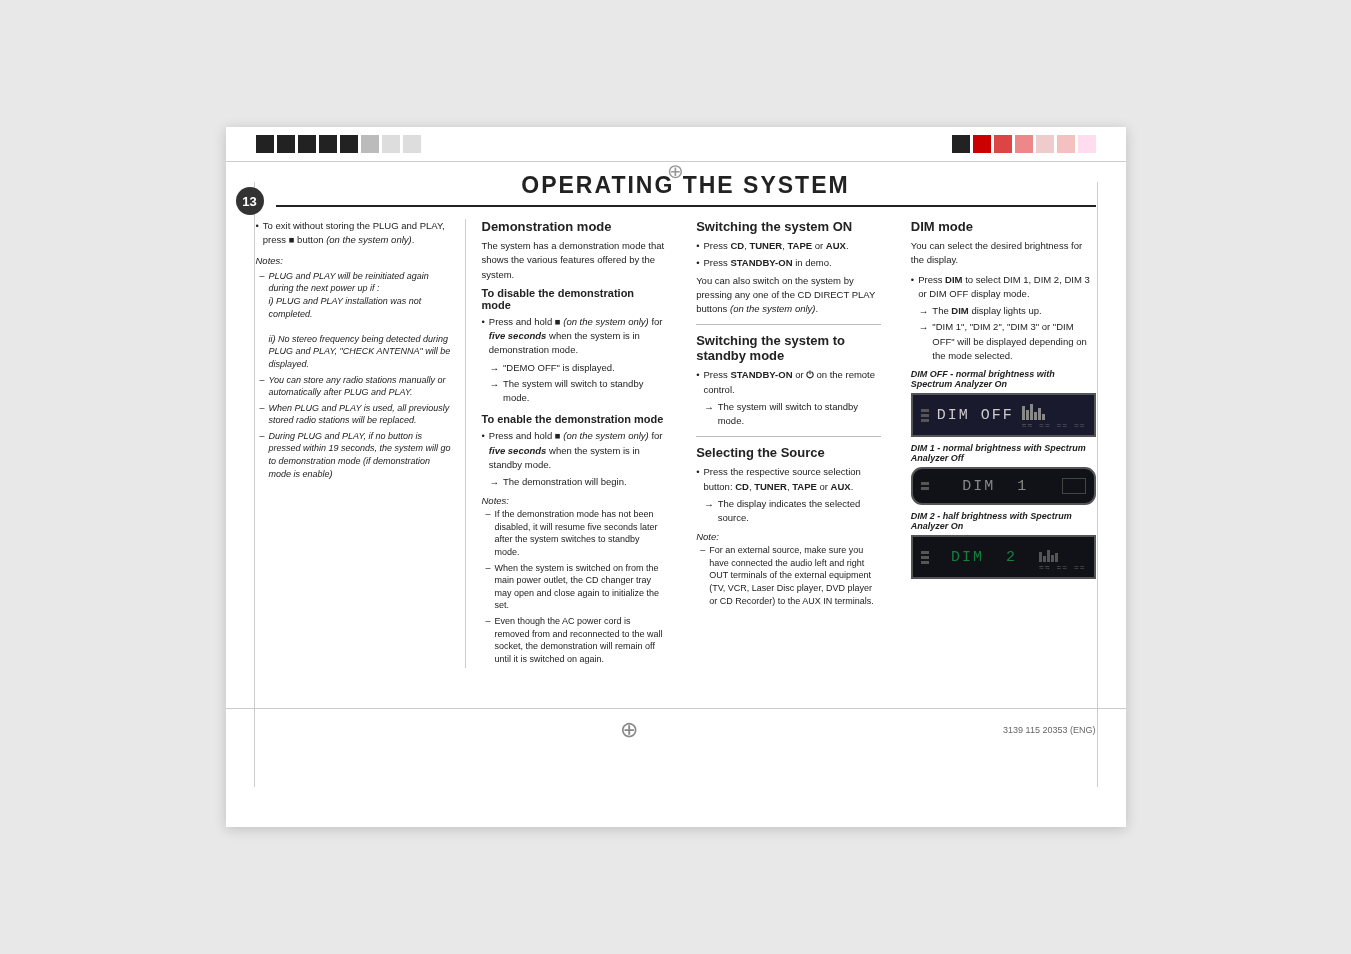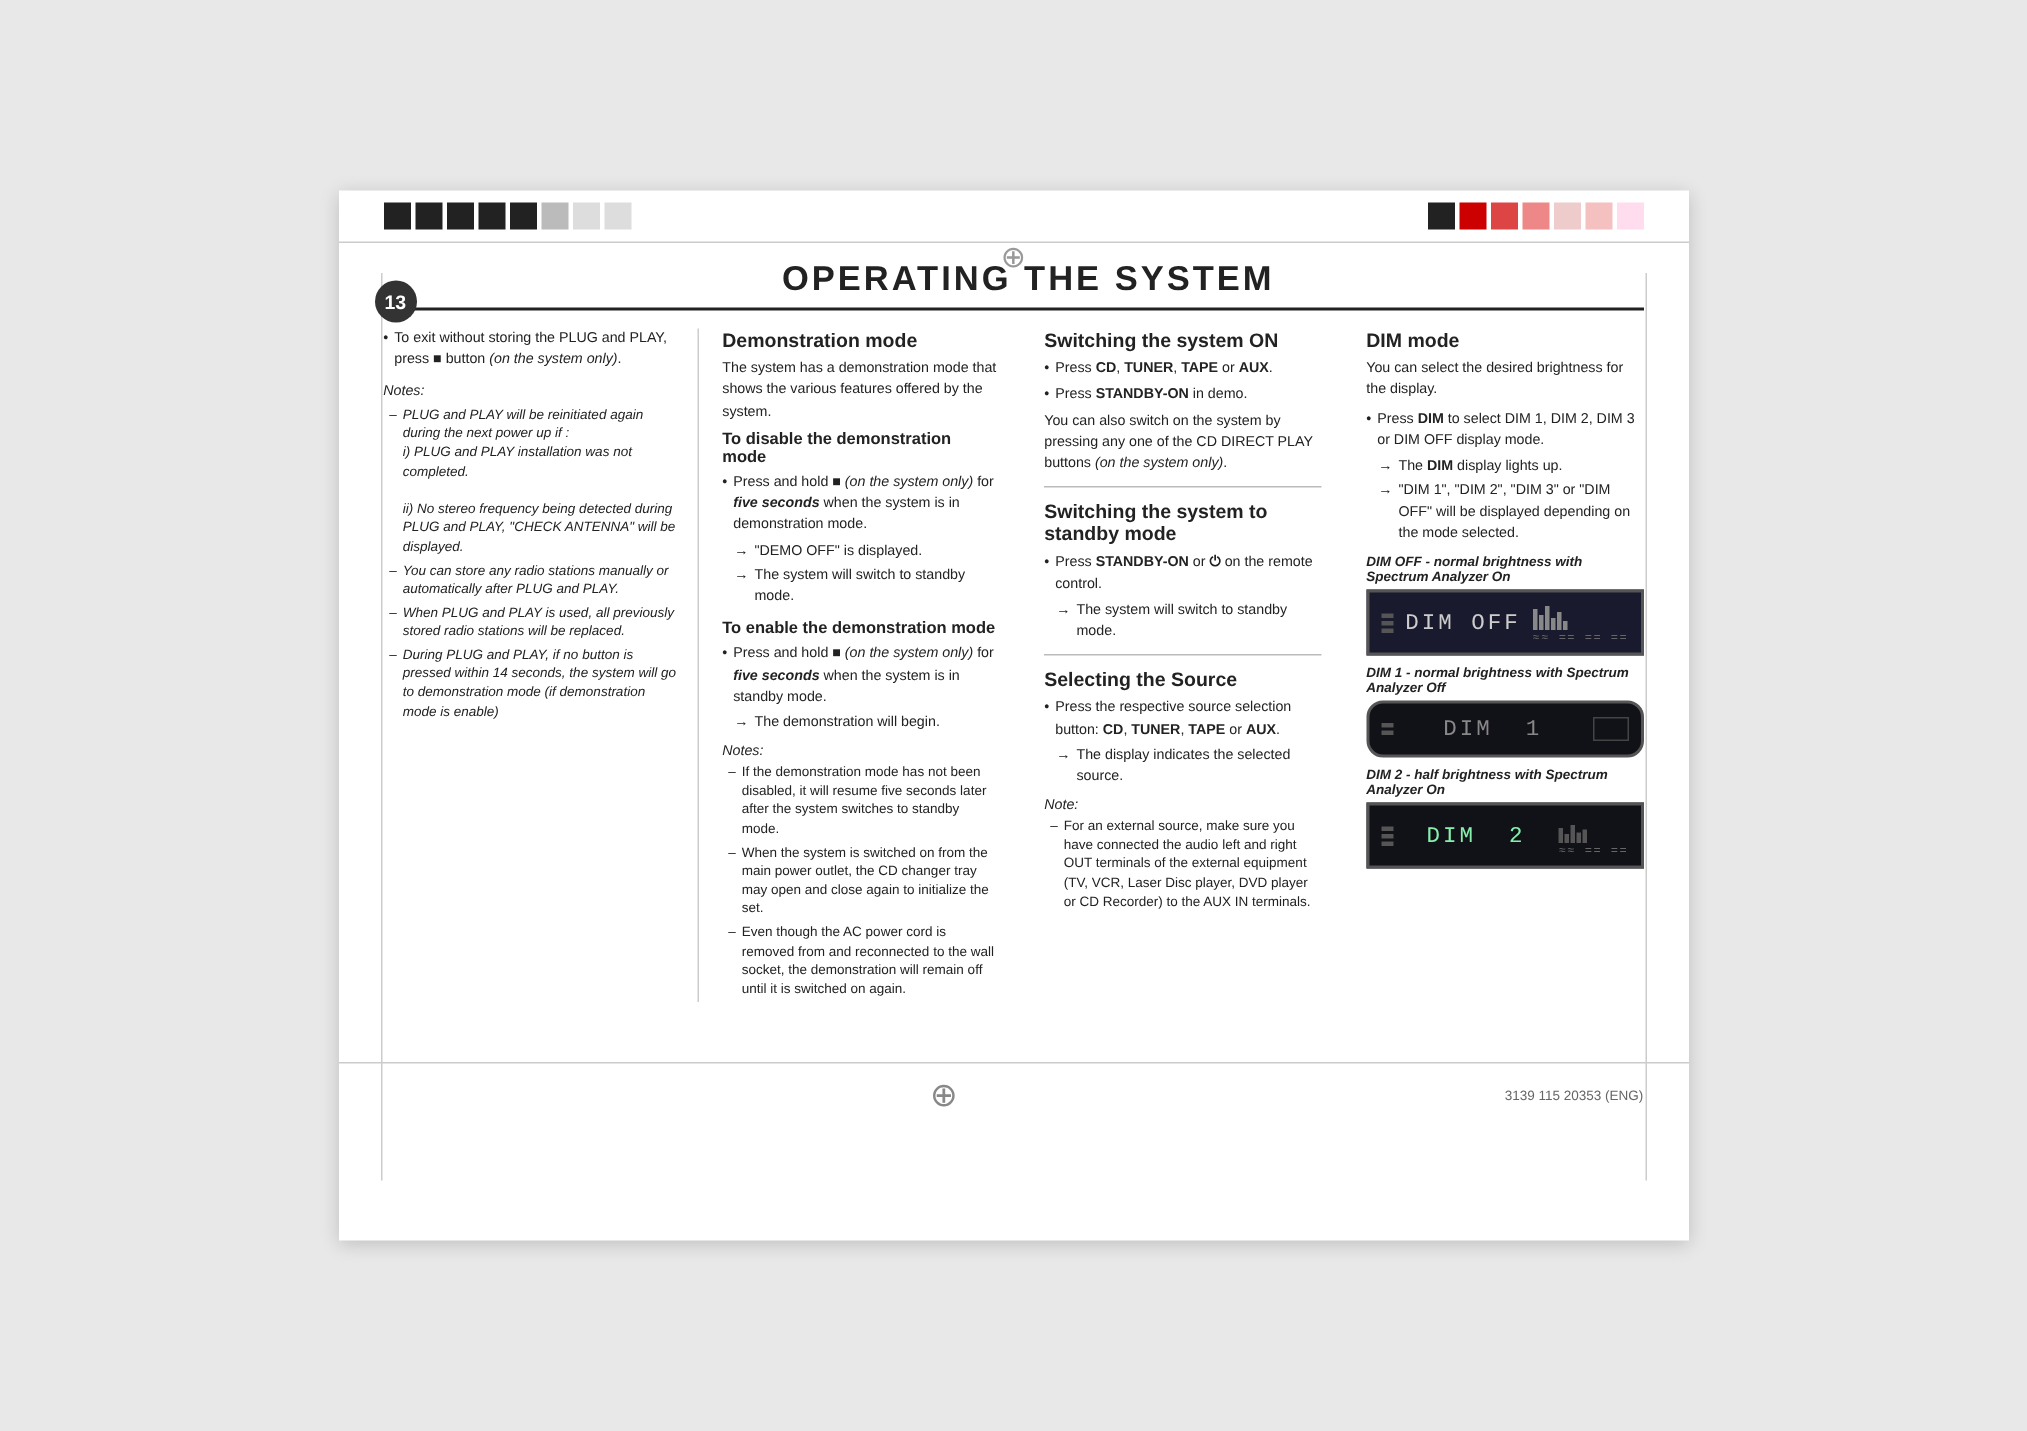--- a/index.html
+++ b/index.html
@@ -58,21 +58,21 @@
     .top-bar-right .sq.c7 { background: #fde; }
 
     
     .main-content {
       padding: 10px 30px 20px 30px;
     }
 
     
     .page-num {
       position: absolute;
-      left: 24px;
+      left: 10px;
       top: 60px;
       width: 28px;
       height: 28px;
       background: #333;
       color: #fff;
       border-radius: 50%;
       display: flex;
       align-items: center;
       justify-content: center;
       font-size: 13px;
@@ -328,21 +328,21 @@
         <div class="dash-item">
           <span class="dash">–</span>
           <span><span class="italic">You can store any radio stations manually or automatically after PLUG and PLAY.</span></span>
         </div>
         <div class="dash-item">
           <span class="dash">–</span>
           <span><span class="italic">When PLUG and PLAY is used, all previously stored radio stations will be replaced.</span></span>
         </div>
         <div class="dash-item">
           <span class="dash">–</span>
-          <span><span class="italic">During PLUG and PLAY, if no button is pressed within 14 seconds, the system will go to demonstration mode (if demonstration mode is enable)</span></span>
+          <span><span class="italic">During PLUG and PLAY, if no button is pressed within 19 seconds, the system will go to demonstration mode (if demonstration mode is enable)</span></span>
         </div>
       </div>
 
       <div class="right-col">
 
         <div>
           <div class="section-title">Demonstration mode</div>
           <p>The system has a demonstration mode that shows the various features offered by the system.</p>
 
           <div class="section-title-sm">To disable the demonstration mode</div>
@@ -473,21 +473,21 @@
             </div>
           </div>
 
           <div class="dim-caption"><span class="italic">DIM 2 - half brightness with Spectrum Analyzer On</span></div>
           <div class="display-box" style="background:#111118;">
             <div class="left-indicators">
               <div class="ind-bar"></div>
               <div class="ind-bar"></div>
               <div class="ind-bar"></div>
             </div>
-            <div class="main-text" style="color:#86efac;">DIM&nbsp;&nbsp;2</div>
+            <div class="main-text" style="color:#15803d;">DIM&nbsp;&nbsp;2</div>
             <div class="right-indicators">
               <div class="spectrum-bars">
                 <div class="bar" style="height:10px;background:#555;"></div>
                 <div class="bar" style="height:6px;background:#555;"></div>
                 <div class="bar" style="height:12px;background:#555;"></div>
                 <div class="bar" style="height:7px;background:#555;"></div>
                 <div class="bar" style="height:9px;background:#555;"></div>
               </div>
               <div class="wavy">≈≈ == ==</div>
             </div>

